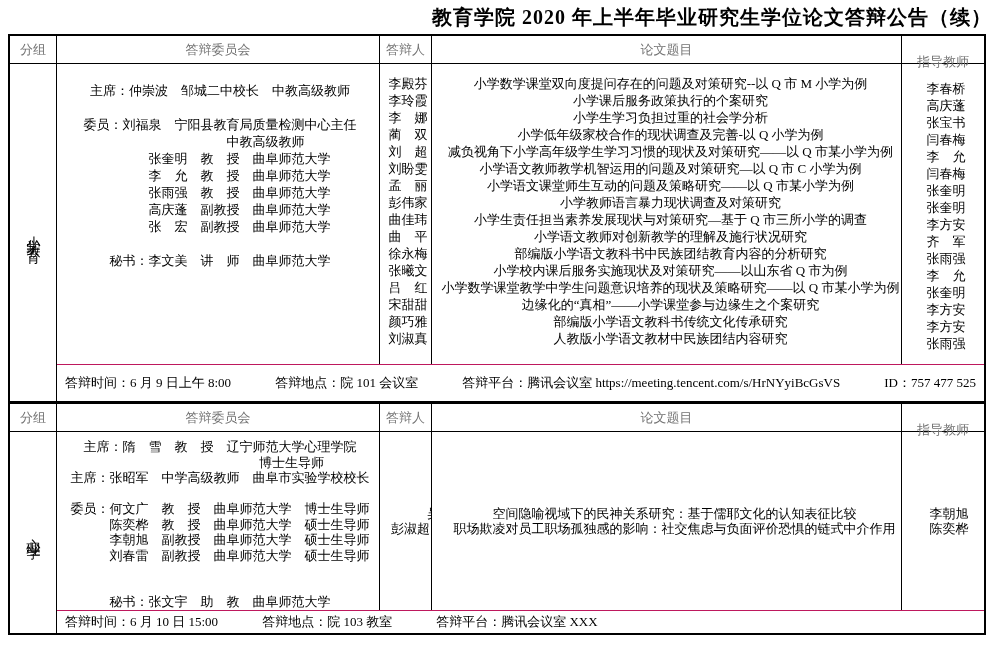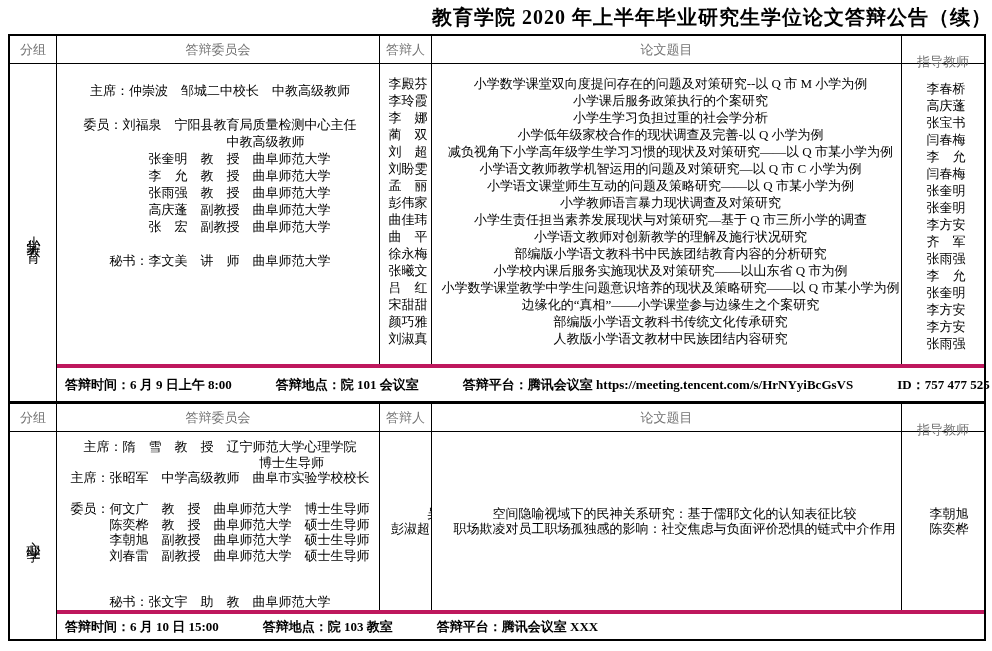--- a/index.html
+++ b/index.html
@@ -44,25 +44,25 @@
   .cell:last-child{border-right:none;}
   .committee{width:323px;padding:18px 4px 0 8px;}
   .defenders{width:52px;padding:11px 0 0 5px;}
   .titles{width:470px;padding:11px 0 0 8px;}
   .advisors{flex:1;padding:16px 0 0 6px;}
   .line{white-space:pre;line-height:17px;min-height:17px;}
   .body-b .line{line-height:15.5px;min-height:15.5px;}
   .body-b .committee{padding-top:7px;}
   .center-col{display:flex;flex-direction:column;justify-content:center;padding-top:0;}
   .footer-row{
-    box-sizing:border-box;border-top:4px solid #be185d;
-    display:flex;align-items:center;padding-left:8px;font-size:13px;font-weight:bold;
+    box-sizing:border-box;border-top:1px solid #be185d;
+    display:flex;align-items:center;padding-left:8px;font-size:13px;
   }
   .footer-a{height:37px;}
-  .footer-b{height:29px;}
+  .footer-b{height:23px;}
   .fpart{margin-right:44px;white-space:pre;}
   .fpart:last-child{margin-right:16px;}
 </style>
 </head>
 <body>
 
 <div class="sheet">
   <div class="title">教育学院 2020 年上半年毕业研究生学位论文答辩公告（续）</div>
 
   <div class="table">

